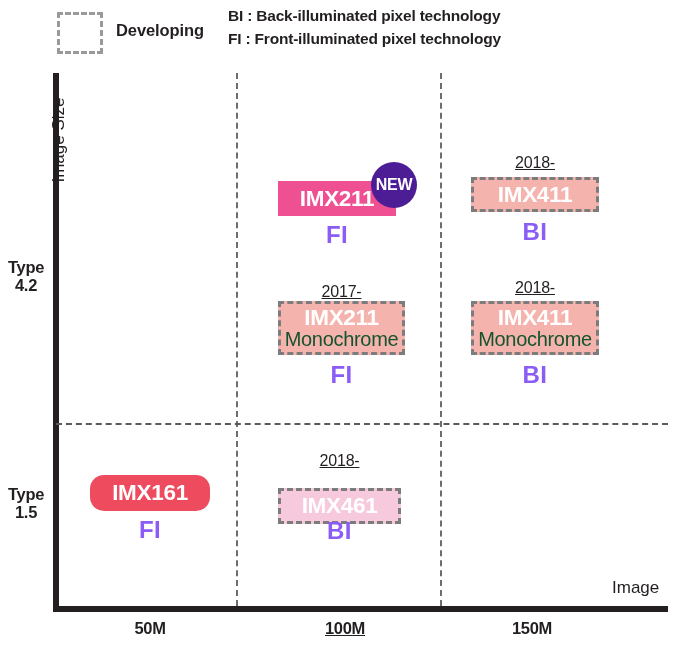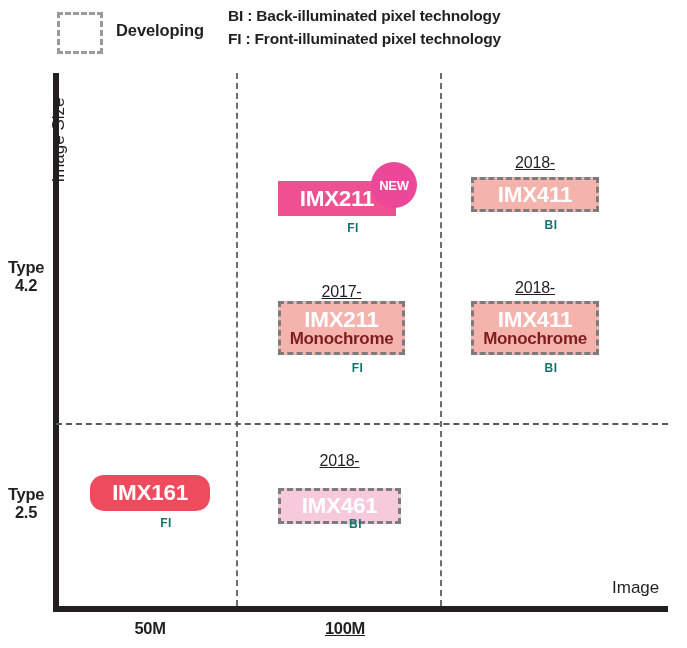--- a/index.html
+++ b/index.html
@@ -153,59 +153,59 @@
     text-align: center;
   }
   .chip .chip-name {
     font-size: 22.5px;
     font-weight: bold;
     color: #ffffff;
     letter-spacing: -0.3px;
     line-height: 1.05;
   }
   .chip .chip-sub {
-    font-size: 17px;
-    font-weight: bold;
-    color: #7f1d1d;
+    font-size: 20px;
+    font-weight: normal;
+    color: #14532d;
     letter-spacing: -0.3px;
     line-height: 1.05;
     margin-top: -1px;
   }
   .chip.solid-magenta { background: #ee5092; }
   .chip.solid-red     { background: #ef4b5f; }
   .chip.dev {
     background: #f5b3ae;
     border: 3px dashed #7c7c7c;
   }
   .chip.dev-light {
     background: #f7c9dd;
     border: 3px dashed #7c7c7c;
   }
   .cell .tech {
     position: absolute;
-    left: 16px;
+    left: 0;
     width: 100%;
     text-align: center;
-    font-size: 12px;
-    font-weight: bold;
-    color: #0f766e;
+    font-size: 24px;
+    font-weight: bold;
+    color: #8b5cf6;
     letter-spacing: 0.4px;
   }
 
   
   .new-badge {
     position: absolute;
     width: 46px;
     height: 46px;
     border-radius: 50%;
-    background: #ec4899;
+    background: #4c1d95;
     display: flex;
     align-items: center;
     justify-content: center;
-    font-size: 13px;
+    font-size: 16px;
     font-weight: bold;
     color: #ffffff;
     letter-spacing: -0.2px;
   }
 </style>
 </head>
 <body>
 
 <div id="root">
 
@@ -218,28 +218,29 @@
   <div class="x-axis"></div>
   <div class="y-axis-title">Image Size</div>
   <div class="x-axis-title">Image</div>
 
   <div class="vgrid" style="left:236px;"></div>
   <div class="vgrid" style="left:440px;"></div>
   <div class="hgrid"></div>
 
   <div class="xtick" style="left:90px;">50M</div>
   <div class="xtick" style="left:285px;text-decoration:underline;">100M</div>
+  <div class="xtick" style="left:472px;">150M</div>
 
   <div class="ytick" style="top:259px;">
     <div>Type</div>
     <div>4.2</div>
   </div>
   <div class="ytick" style="top:486px;">
     <div>Type</div>
-    <div>2.5</div>
+    <div>1.5</div>
   </div>
 
   <div class="cell" style="left:278px; top:158px; width:118px;">
     <div class="chip solid-magenta" style="top:23px; width:118px; height:35px;">
       <div class="chip-name">IMX211</div>
     </div>
     <div class="tech" style="top:63px;">FI</div>
   </div>
   <div class="new-badge" style="left:371px; top:162px;">NEW</div>
 

